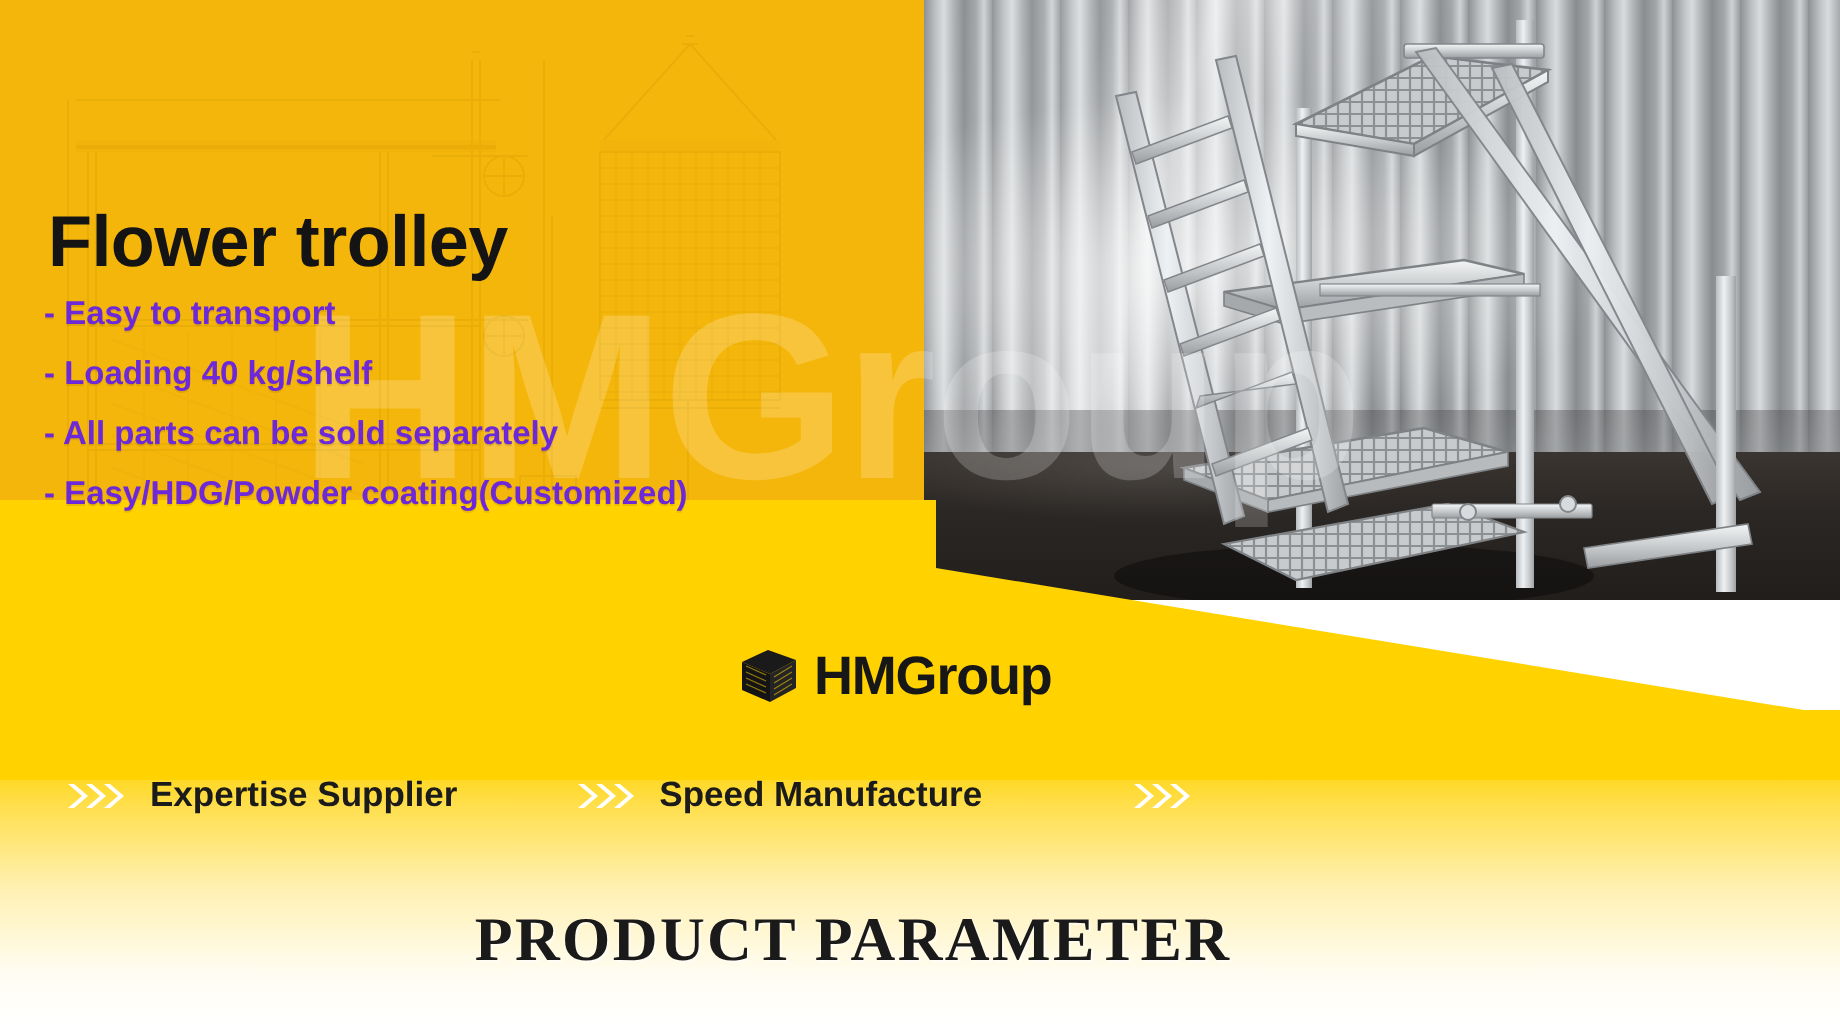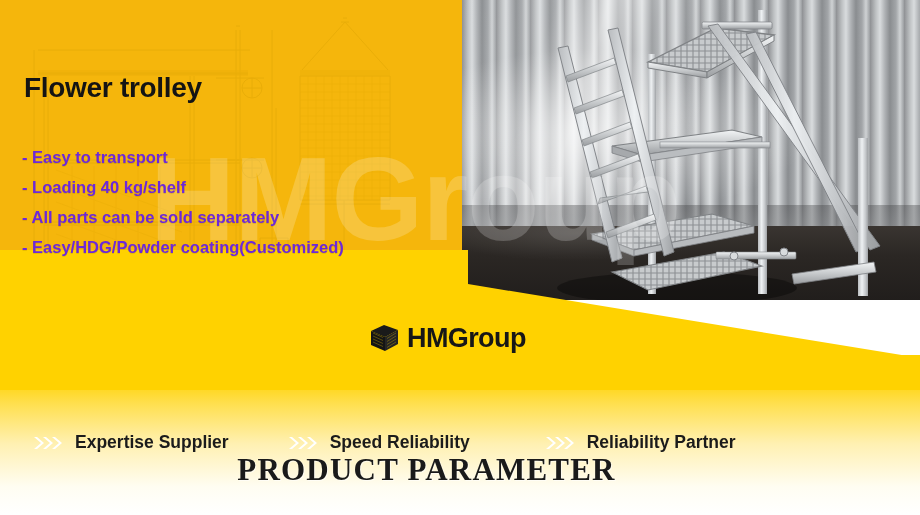--- a/index.html
+++ b/index.html
@@ -96,22 +96,22 @@
     letter-spacing: -1px;
     color: rgba(255,255,255,.20);
     white-space: nowrap;
     pointer-events: none;
     line-height: 1;
   }
 
   
   #headline {
     position: absolute;
-    left: 24px; top: 72px;
-    font-size: 28px;
+    left: 24px; top: 100px;
+    font-size: 36px;
     font-weight: bold;
     color: #141414;
     letter-spacing: -.3px;
   }
   #bullets {
     position: absolute;
     left: 22px; top: 142px;
     width: 430px;
   }
   #bullets li {
@@ -143,21 +143,20 @@
   #features {
     position: absolute;
     left: 0; top: 387px;
     width: 920px;
     display: flex;
   }
   .feature {
     display: flex;
     align-items: center;
     gap: 9px;
-    margin-top: 45px;
   }
   .feature:nth-child(1) { margin-left: 34px; }
   .feature:nth-child(2) { margin-left: 60px; }
   .feature:nth-child(3) { margin-left: 76px; }
   .feature-label {
     font-size: 17.5px;
     font-weight: bold;
     color: #1b1b1b;
   }
 
@@ -385,30 +384,29 @@
     </div>
 
     <div class="feature">
       <svg width="32" height="16" viewBox="0 0 32 16" aria-hidden="true">
         <g fill="#ffffff">
           <polygon points="0,2 7,8 0,14 3,14 10,8 3,2"></polygon>
           <polygon points="9,2 16,8 9,14 12,14 19,8 12,2"></polygon>
           <polygon points="18,2 25,8 18,14 21,14 28,8 21,2"></polygon>
         </g>
       </svg>
-      <span class="feature-label">Speed Reliability</span>
+      <span class="feature-label">Speed Manufacture</span>
     </div>
 
     <div class="feature">
       <svg width="32" height="16" viewBox="0 0 32 16" aria-hidden="true">
         <g fill="#ffffff">
           <polygon points="0,2 7,8 0,14 3,14 10,8 3,2"></polygon>
           <polygon points="9,2 16,8 9,14 12,14 19,8 12,2"></polygon>
           <polygon points="18,2 25,8 18,14 21,14 28,8 21,2"></polygon>
         </g>
       </svg>
-      <span class="feature-label">Reliability Partner</span>
     </div>
   </div>
 
   <div id="product-parameter">PRODUCT PARAMETER</div>
 
 </div>
 
 </body></html>

